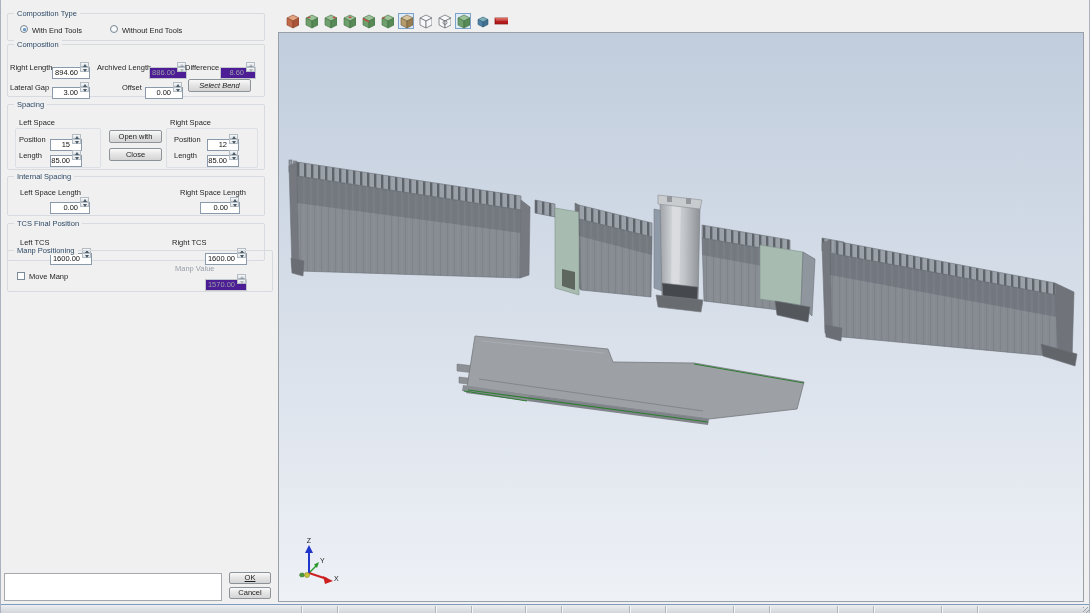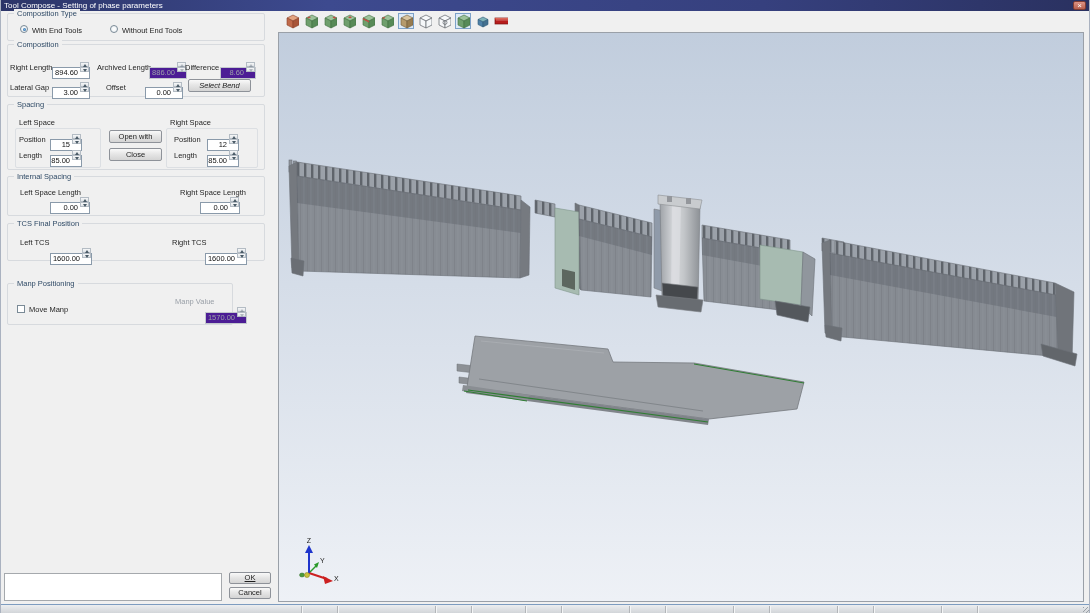--- a/index.html
+++ b/index.html
@@ -64,24 +64,20 @@
   .ss-sep { position:absolute; top:1px; width:1px; height:7px; background:#b2b5b9;
     box-shadow:1px 0 0 #f4f5f6; }
   .grip { position:absolute; right:2px; top:2px; width:6px; height:6px;
     background:repeating-linear-gradient(135deg,#9aa0a6 0 1px,transparent 1px 3px); }
 </style>
 </head>
 <body>
 
 <div id="app">
 
-  <div class="titlebar">
-    <span>Tool Compose - Setting of phase parameters</span>
-    <span class="close-btn">×</span>
-  </div>
 
   <div class="panel">
 
     <div class="grp" style="left:6px;top:2px;width:258px;height:28px;">
       <span class="grp-label">Composition Type</span>
       <span class="radio on" style="left:12px;top:11px;"></span>
       <span class="lbl" style="left:24px;top:12px;">With End Tools</span>
       <span class="radio" style="left:102px;top:11px;"></span>
       <span class="lbl" style="left:114px;top:12px;">Without End Tools</span>
     </div>
@@ -129,21 +125,21 @@
         <input readonly="" value="3.00" style="">
         <span class="spin">
             <span class="sb up">
               <i></i>
             </span>
             <span class="sb dn">
               <i></i>
             </span>
           </span>
       </span>
-      <span class="lbl" style="left:98px;top:38px;">Offset</span>
+      <span class="lbl" style="left:114px;top:38px;">Offset</span>
       <span class="field" style="left:137px;top:36px;width:38px;">
         <input readonly="" value="0.00" style="">
         <span class="spin">
             <span class="sb up">
               <i></i>
             </span>
             <span class="sb dn">
               <i></i>
             </span>
           </span>
@@ -258,21 +254,21 @@
             <span class="sb up">
               <i></i>
             </span>
             <span class="sb dn">
               <i></i>
             </span>
           </span>
       </span>
     </div>
 
-    <div class="grp" style="left:6px;top:272px;width:226px;height:42px;padding-left:8px;">
+    <div class="grp" style="left:6px;top:239px;width:266px;height:42px;padding-left:8px;">
       <span class="grp-label">Manp Positioning</span>
       <span class="check" style="left:9px;top:21px;"></span>
       <span class="lbl" style="left:21px;top:21px;">Move Manp</span>
       <span class="lbl dis" style="left:167px;top:13px;">Manp Value</span>
       <span class="field dis" style="left:197px;top:22px;width:42px;">
         <input readonly="" value="1570.00" style="">
         <span class="spin">
             <span class="sb up">
               <i></i>
             </span>

